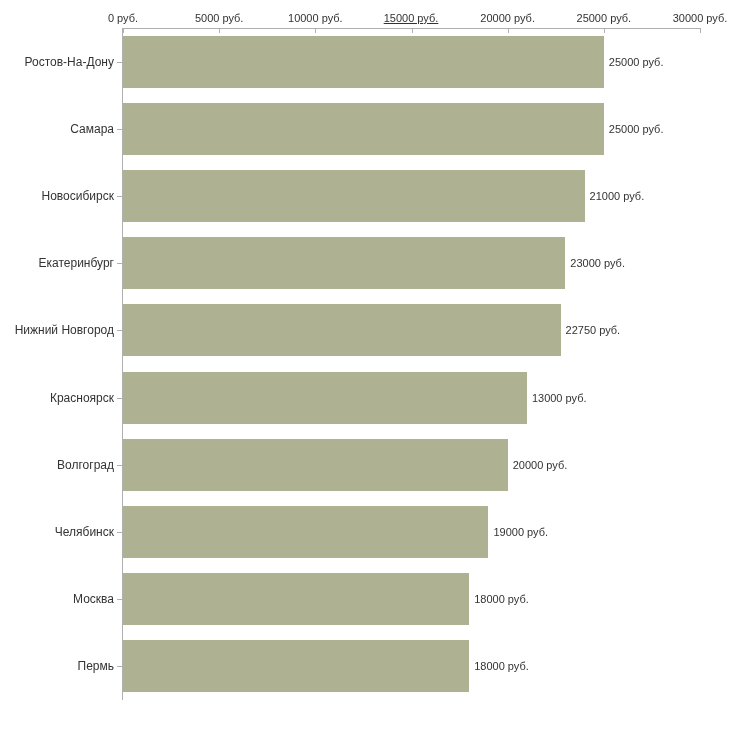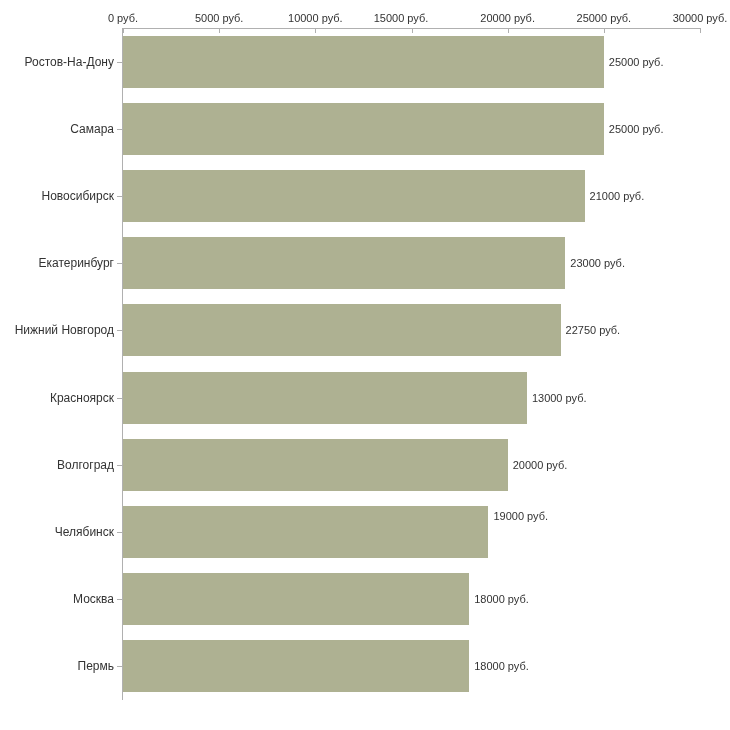--- a/index.html
+++ b/index.html
@@ -96,21 +96,21 @@
   <div class="axis-left-line"></div>
 
   <div id="xticks-layer">
       <div class="xtick" style="left: 123px;"></div>
       <div class="xtick-label" style="left: 123px;">0 руб.</div>
       <div class="xtick" style="left: 219.167px;"></div>
       <div class="xtick-label" style="left: 219.167px;">5000 руб.</div>
       <div class="xtick" style="left: 315.333px;"></div>
       <div class="xtick-label" style="left: 315.333px;">10000 руб.</div>
       <div class="xtick" style="left: 411.5px;"></div>
-      <div class="xtick-label" style="left: 401px;">15000 руб.</div>
+      <div class="xtick-label" style="left: 411px; text-decoration: underline;">15000 руб.</div>
       <div class="xtick" style="left: 507.667px;"></div>
       <div class="xtick-label" style="left: 507.667px;">20000 руб.</div>
       <div class="xtick" style="left: 603.833px;"></div>
       <div class="xtick-label" style="left: 603.833px;">25000 руб.</div>
       <div class="xtick" style="left: 700px;"></div>
       <div class="xtick-label" style="left: 700px;">30000 руб.</div>
     </div>
   <div id="bars-layer">
       <div class="bar" title="Ростов-На-Дону: 25000 руб." style="top: 35.6px; width: 480.833px; height: 52px;"></div>
       <div class="bar-label" style="left: 608.833px; top: 61.6px;">25000 руб.</div>
@@ -120,21 +120,21 @@
       <div class="bar-label" style="left: 589.6px; top: 196px;">21000 руб.</div>
       <div class="bar" title="Екатеринбург: 23000 руб." style="top: 237.2px; width: 442.367px; height: 52px;"></div>
       <div class="bar-label" style="left: 570.367px; top: 263.2px;">23000 руб.</div>
       <div class="bar" title="Нижний Новгород: 22750 руб." style="top: 304.4px; width: 437.558px; height: 52px;"></div>
       <div class="bar-label" style="left: 565.558px; top: 330.4px;">22750 руб.</div>
       <div class="bar" title="Красноярск: 21000 руб." style="top: 371.6px; width: 403.9px; height: 52px;"></div>
       <div class="bar-label" style="left: 531.9px; top: 397.6px;">13000 руб.</div>
       <div class="bar" title="Волгоград: 20000 руб." style="top: 438.8px; width: 384.667px; height: 52px;"></div>
       <div class="bar-label" style="left: 512.667px; top: 464.8px;">20000 руб.</div>
       <div class="bar" title="Челябинск: 19000 руб." style="top: 506px; width: 365.433px; height: 52px;"></div>
-      <div class="bar-label" style="left: 493.433px; top: 516px;">19000 руб.</div>
+      <div class="bar-label" style="left: 493.433px; top: 532px;">19000 руб.</div>
       <div class="bar" title="Москва: 18000 руб." style="top: 573.2px; width: 346.2px; height: 52px;"></div>
       <div class="bar-label" style="left: 474.2px; top: 599.2px;">18000 руб.</div>
       <div class="bar" title="Пермь: 18000 руб." style="top: 640.4px; width: 346.2px; height: 52px;"></div>
       <div class="bar-label" style="left: 474.2px; top: 666.4px;">18000 руб.</div>
     </div>
   <div id="cats-layer">
       <div class="ytick" style="top: 61.6px;"></div>
       <div class="cat-label-wrap" style="top: 61.6px;">
         <div class="cat-label" style="top: 0px;">Ростов-На-Дону</div>
       </div>

